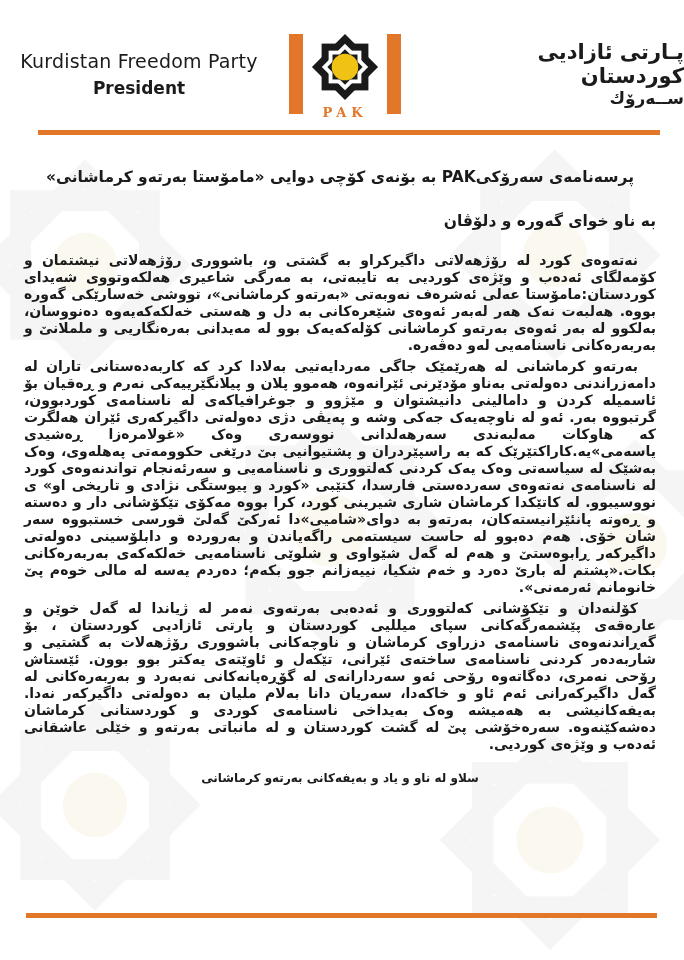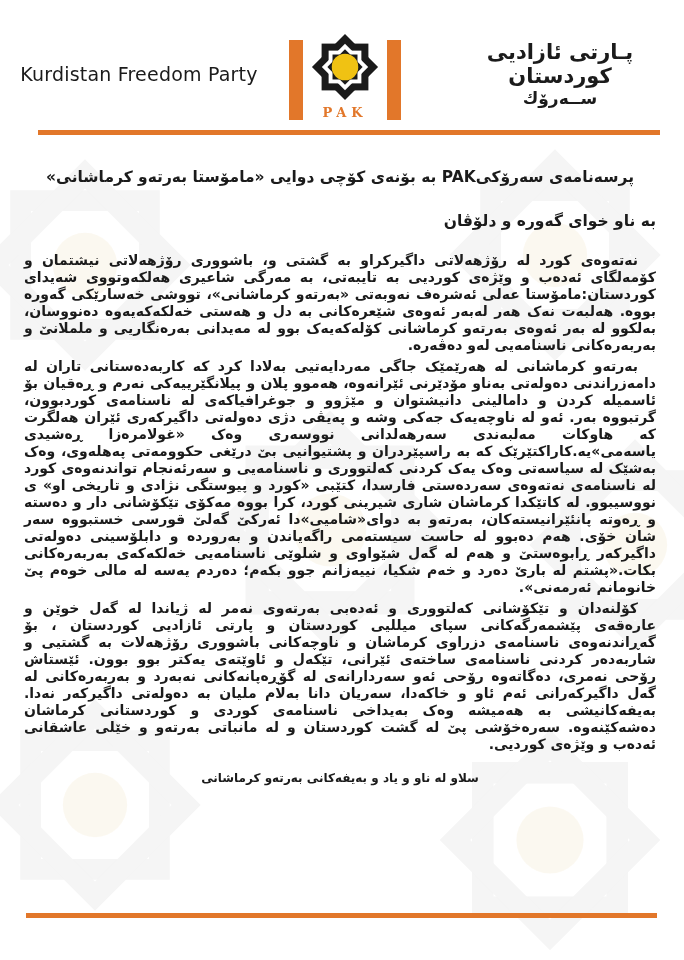--- a/index.html
+++ b/index.html
@@ -32,40 +32,39 @@
     width: 260px;
     text-align: center;
     padding-left: 18px;
   }
   .org-en-1 { font-size: 19px; font-weight: normal; letter-spacing: 0.2px; }
   .org-en-2 { font-size: 17px; font-weight: bold; margin-top: 6px; }
   .header-logo {
     width: 170px;
     display: flex;
     justify-content: center;
-    align-items: flex-end;
+    align-items: center;
     height: 92px;
     text-decoration: underline;
   }
   .logo-bar {
     width: 14px; height: 80px;
     background: #e2772a;
   }
   .logo-emblem { position: relative; width: 84px; height: 92px; text-align: center; }
   .logo-pak {
     position: absolute; bottom: 0; left: 0; right: 0;
     color: #e2772a;
     font-weight: bold;
     font-size: 13px;
     letter-spacing: 5px;
     font-family: "DejaVu Serif", serif;
   }
   .header-right {
     flex: 1;
-    text-align: center;
     direction: rtl;
     padding-left: 6px;
   }
   .org-ku-1 { font-size: 21px; font-weight: bold; }
   .org-ku-2 { font-size: 17px; font-weight: bold; margin-top: 0; }
   
   .rule-top {
     position: absolute;
     top: 130px; left: 38px; right: 24px;
     height: 5px;
@@ -138,20 +137,21 @@
   </svg>
   <svg class="watermark" style="top:720px; left:430px;" width="240" height="240" viewBox="0 0 100 100">
     <rect x="22" y="22" width="56" height="56" fill="none" stroke="#555" stroke-width="9"></rect>
     <rect x="22" y="22" width="56" height="56" fill="none" stroke="#555" stroke-width="9" transform="rotate(45 50 50)"></rect>
     <circle cx="50" cy="50" r="14" fill="#c8920a"></circle>
   </svg>
 
   <div class="header">
     <div class="header-left">
       <div class="org-en-1">Kurdistan Freedom Party</div>
+      <div class="org-en-2">President</div>
     </div>
 
     <div class="header-logo">
       <div class="logo-bar"></div>
       <div class="logo-emblem">
         <svg width="84" height="78" viewBox="0 0 100 100">
           <rect x="20" y="20" width="60" height="60" fill="#1a1a1a"></rect>
           <rect x="20" y="20" width="60" height="60" fill="#1a1a1a" transform="rotate(45 50 50)"></rect>
           <rect x="29" y="29" width="42" height="42" fill="#ffffff"></rect>
           <rect x="29" y="29" width="42" height="42" fill="#ffffff" transform="rotate(45 50 50)"></rect>

